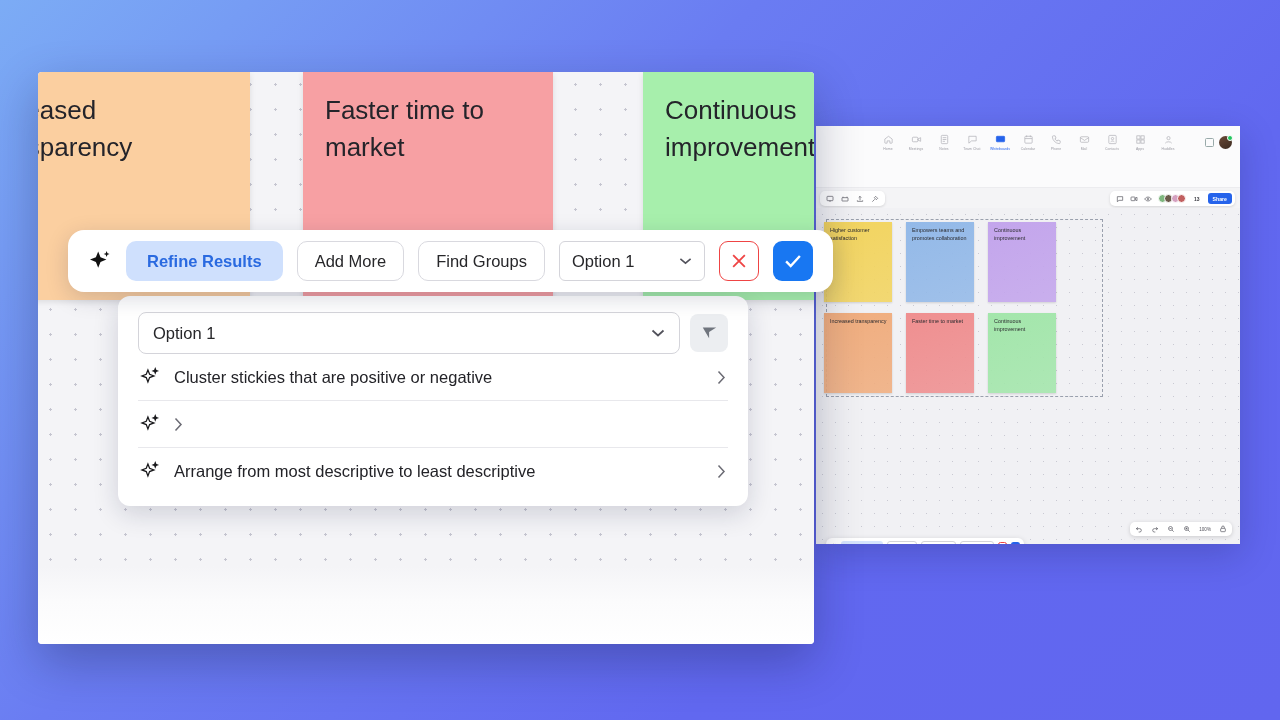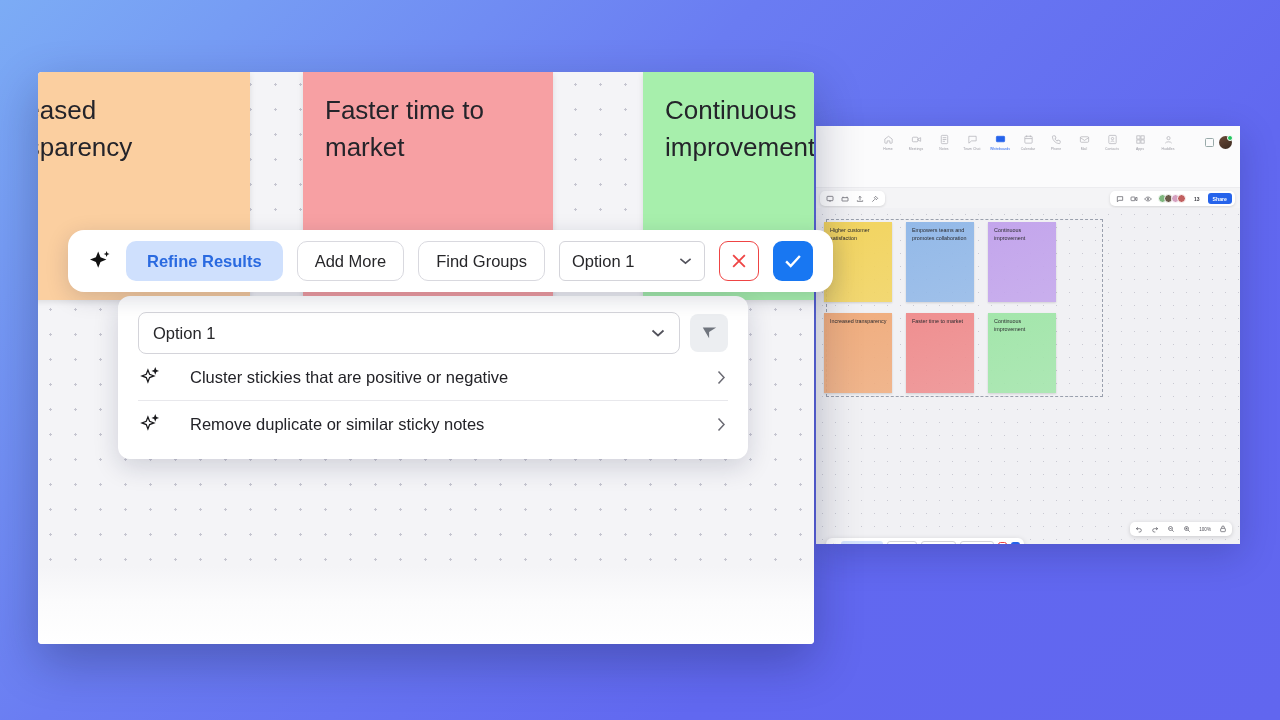--- a/index.html
+++ b/index.html
@@ -218,21 +218,21 @@
     font-size: 16.5px; font-weight: 700; color:#1b1b20;
     margin: 18px 0 4px 2px;
   }
   .sugg-item {
     display:flex; align-items:center; gap: 14px;
     padding: 13px 2px; border-bottom: 1px solid #e8e8ec;
     font-size: 16.5px; color: #232328;
   }
   .sugg-item:last-child { border-bottom: none; }
   .sugg-item .sp { width: 20px; height: 20px; color:#18181b; flex:0 0 auto;}
-  .sugg-item .txt { flex: 1; margin-left: 16px; }
+  .sugg-item .txt { flex: 1; }
   .sugg-item .arw { width: 9px; height: 15px; color:#6b6b74; }
 </style>
 </head>
 <body>
 
 <div class="app-window">
 
   <div class="app-topbar">
     <div class="nav-row" id="nav-row">
         <div class="nav-item">
@@ -469,19 +469,28 @@
         <span class="txt">Cluster stickies that are positive or negative</span>
         <svg class="arw" viewBox="0 0 9 15" fill="none" stroke="currentColor" stroke-width="1.5">
           <path d="M1.5 1.5L7 7.5l-5.5 6"></path>
         </svg>
       </div>
       <div class="sugg-item">
         <svg class="sp" viewBox="0 0 24 24" fill="none" stroke="currentColor" stroke-width="1.5">
           <path d="M9.5 3.5l2 5.2 5.2 2-5.2 2-2 5.2-2-5.2-5.2-2 5.2-2z"></path>
           <path d="M18.3 2.2l.7 1.8 1.8.7-1.8.7-.7 1.8-.7-1.8-1.8-.7 1.8-.7z" fill="currentColor"></path>
         </svg>
-        <span class="txt">Remove duplicate or similar sticky notes</span>
         <svg class="arw" viewBox="0 0 9 15" fill="none" stroke="currentColor" stroke-width="1.5">
           <path d="M1.5 1.5L7 7.5l-5.5 6"></path>
         </svg>
       </div>
+      <div class="sugg-item">
+        <svg class="sp" viewBox="0 0 24 24" fill="none" stroke="currentColor" stroke-width="1.5">
+          <path d="M9.5 3.5l2 5.2 5.2 2-5.2 2-2 5.2-2-5.2-5.2-2 5.2-2z"></path>
+          <path d="M18.3 2.2l.7 1.8 1.8.7-1.8.7-.7 1.8-.7-1.8-1.8-.7 1.8-.7z" fill="currentColor"></path>
+        </svg>
+        <span class="txt">Arrange from most descriptive to least descriptive</span>
+        <svg class="arw" viewBox="0 0 9 15" fill="none" stroke="currentColor" stroke-width="1.5">
+          <path d="M1.5 1.5L7 7.5l-5.5 6"></path>
+        </svg>
+      </div>
     </div>
 </div>
 
 </body></html>

